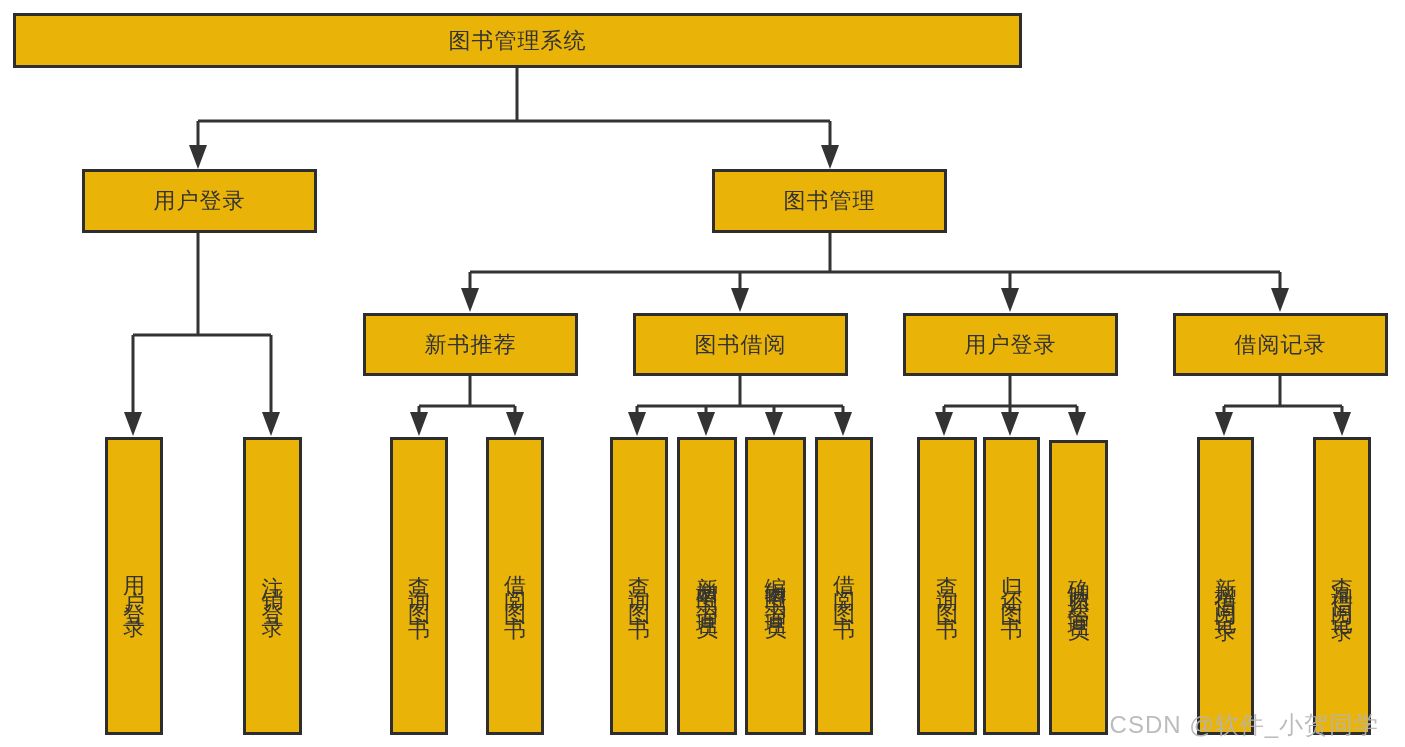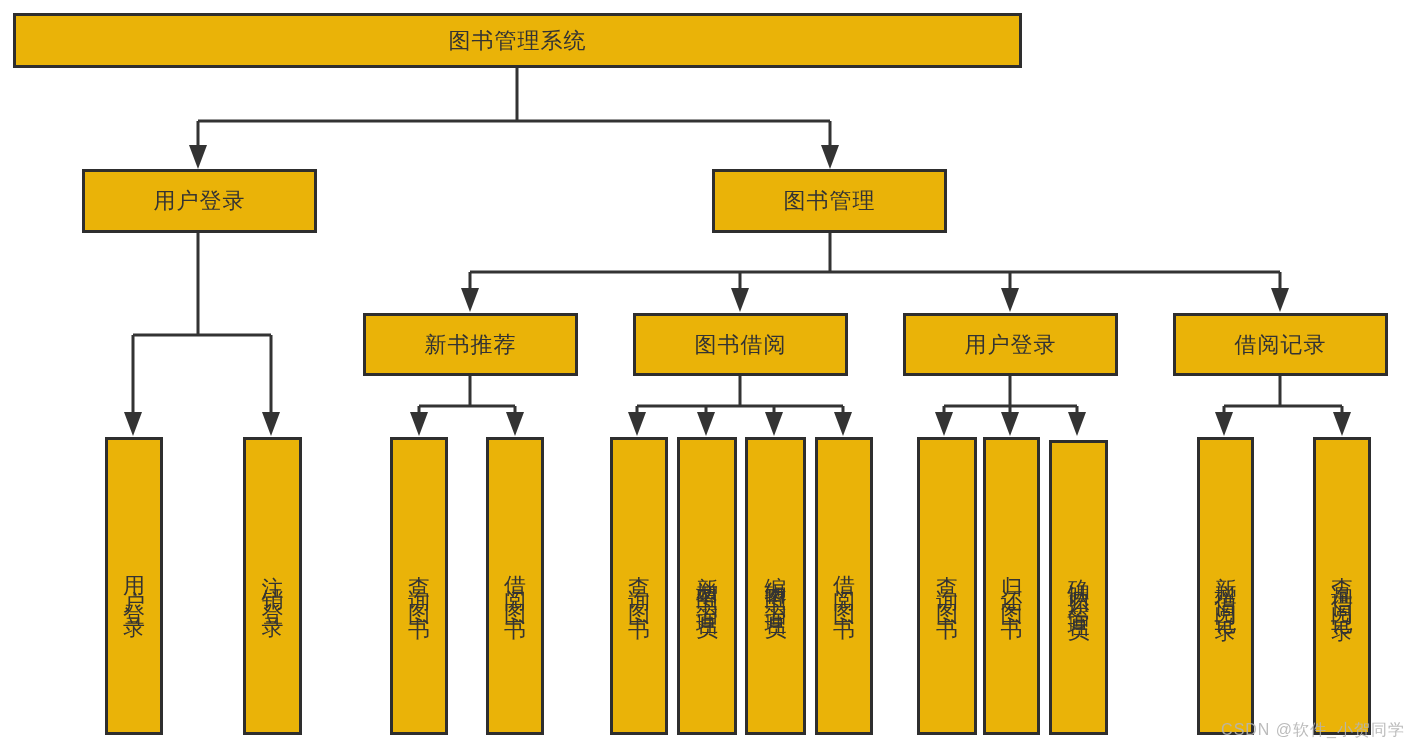--- a/index.html
+++ b/index.html
@@ -52,22 +52,22 @@
   .l-c1{left:677px;width:60px;}
   .l-c2{left:745px;width:61px;}
   .l-c3{left:815px;}
   .l-d0{left:917px;width:60px;}
   .l-d1{left:983px;width:57px;}
   .l-d2{left:1049px;top:440px;height:295px;width:59px;}
   .l-e0{left:1197px;width:57px;}
   .l-e1{left:1313px;}
   .watermark{
     position:absolute;
-    right:0;bottom:6px;
-    font-size:16px;
+    right:26px;bottom:6px;
+    font-size:24px;
     color:#b5b5b5;
     opacity:.9;
     letter-spacing:1px;
     z-index:5;
     white-space:nowrap;
   }
 </style>
 </head>
 <body>
 

